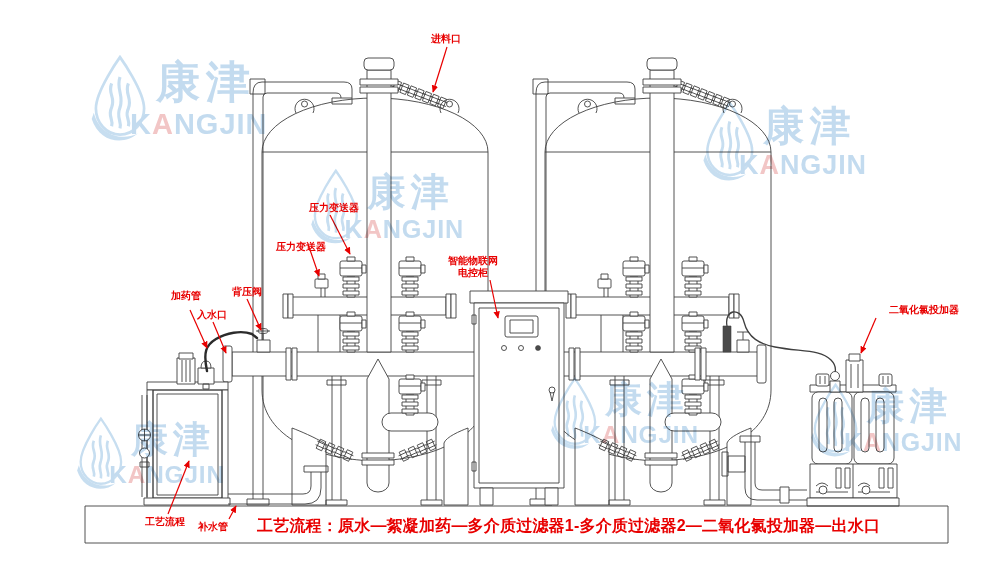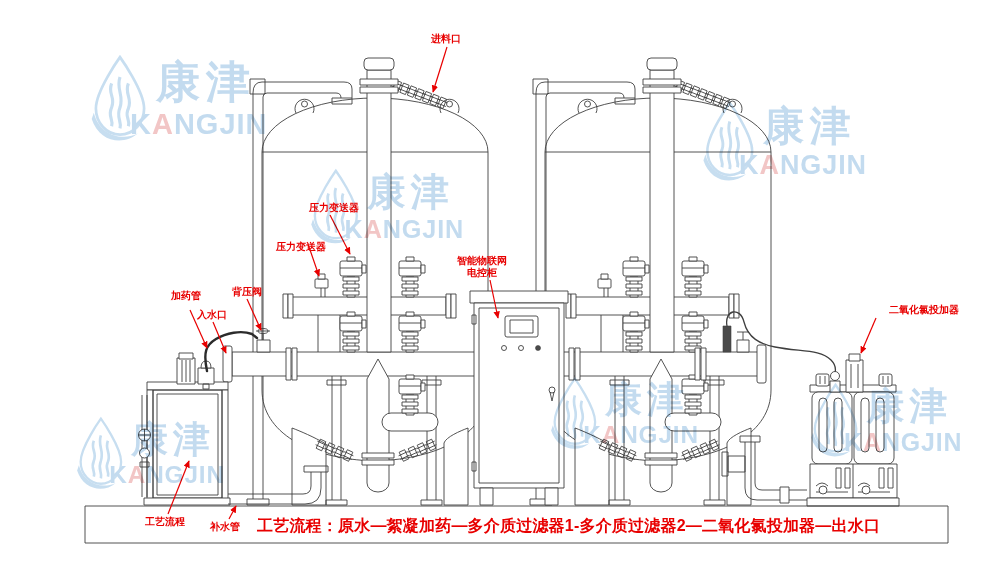--- a/index.html
+++ b/index.html
@@ -346,23 +346,23 @@
     <path d="M38,28 C34,38 42,42 38,52 C34,60 40,62 38,69" fill="none" stroke="#bdd8ee" stroke-width="3"></path>
     <path d="M5,56 C10,76 30,84 47,76 C33,88 10,84 3,62 Z" fill="#bdd8ee"></path>
   </svg>
   <span class="wm-cn">康津</span>
   <span class="wm-en"><span>K</span><span class="wm-a">A</span><span>NGJIN</span></span>
 </div>
 
 <div class="lbl" style="left:431px;top:33px">进料口</div>
 <div class="lbl" style="left:309px;top:202px">压力变送器</div>
 <div class="lbl" style="left:276px;top:241px">压力变送器</div>
-<div class="lbl center" style="left:448px;top:255px;width:68px">
+<div class="lbl center" style="left:439px;top:255px;width:68px">
   <div>智能物联网</div>
   <div>电控柜</div>
 </div>
 <div class="lbl" style="left:232px;top:286px">背压阀</div>
 <div class="lbl" style="left:171px;top:290px">加药管</div>
 <div class="lbl" style="left:197px;top:309px">入水口</div>
 <div class="lbl" style="left:889px;top:304px">二氧化氯投加器</div>
 <div class="lbl" style="left:145px;top:516px">工艺流程</div>
-<div class="lbl" style="left:210px;top:521px">补水管</div>
+<div class="lbl" style="left:198px;top:521px">补水管</div>
 <div class="process" style="left:257px;top:516px">工艺流程：原水—絮凝加药—多介质过滤器1-多介质过滤器2—二氧化氯投加器—出水口</div>
 
 </body></html>

